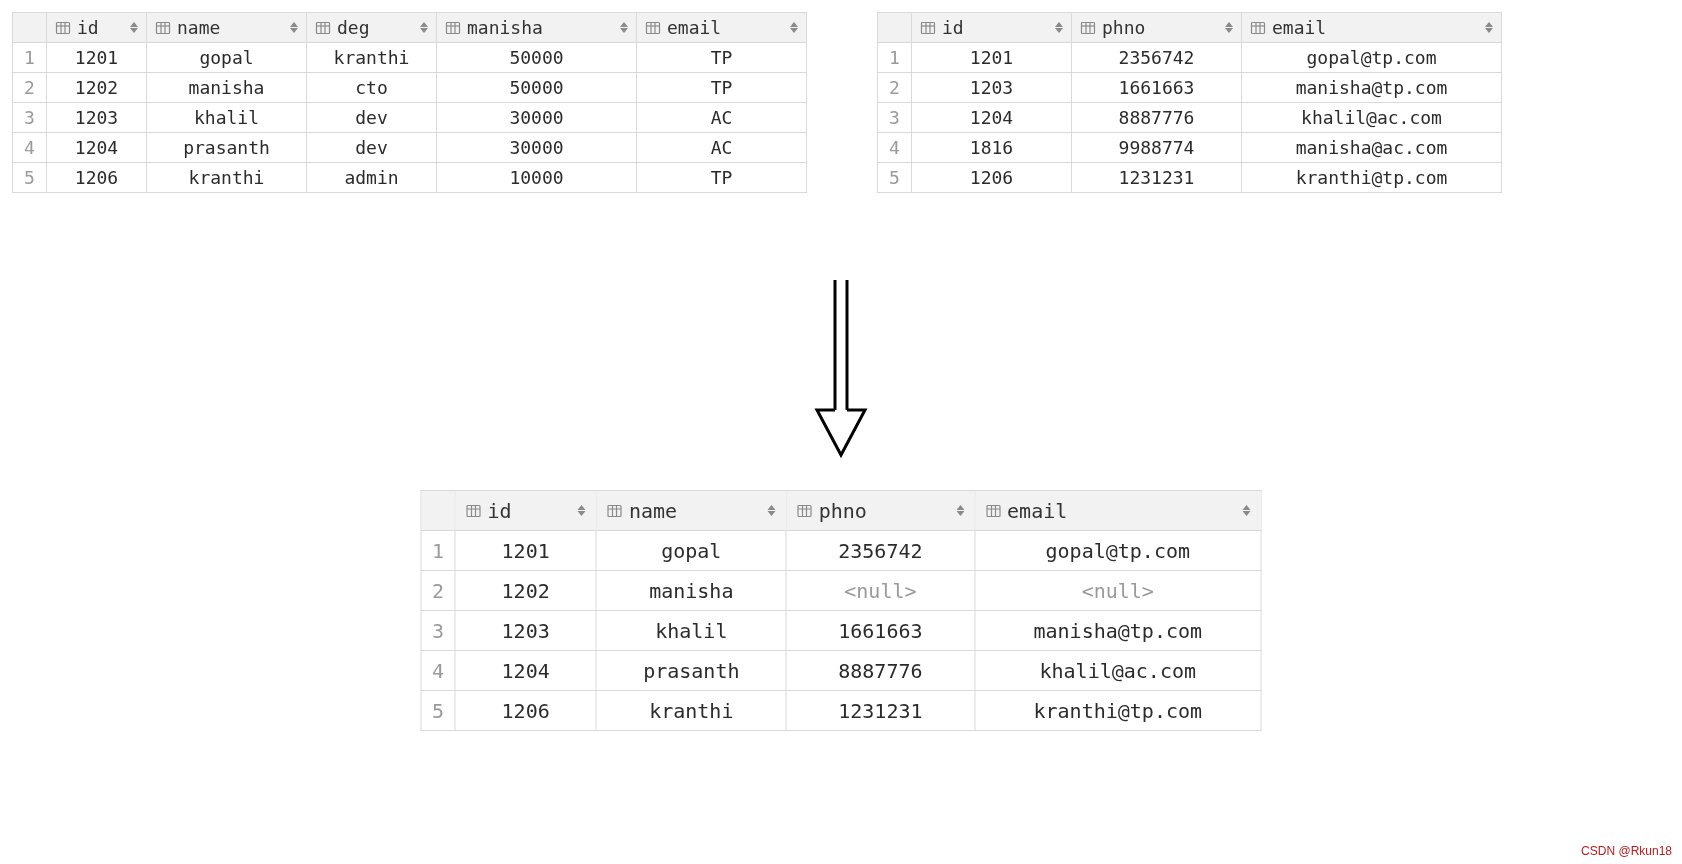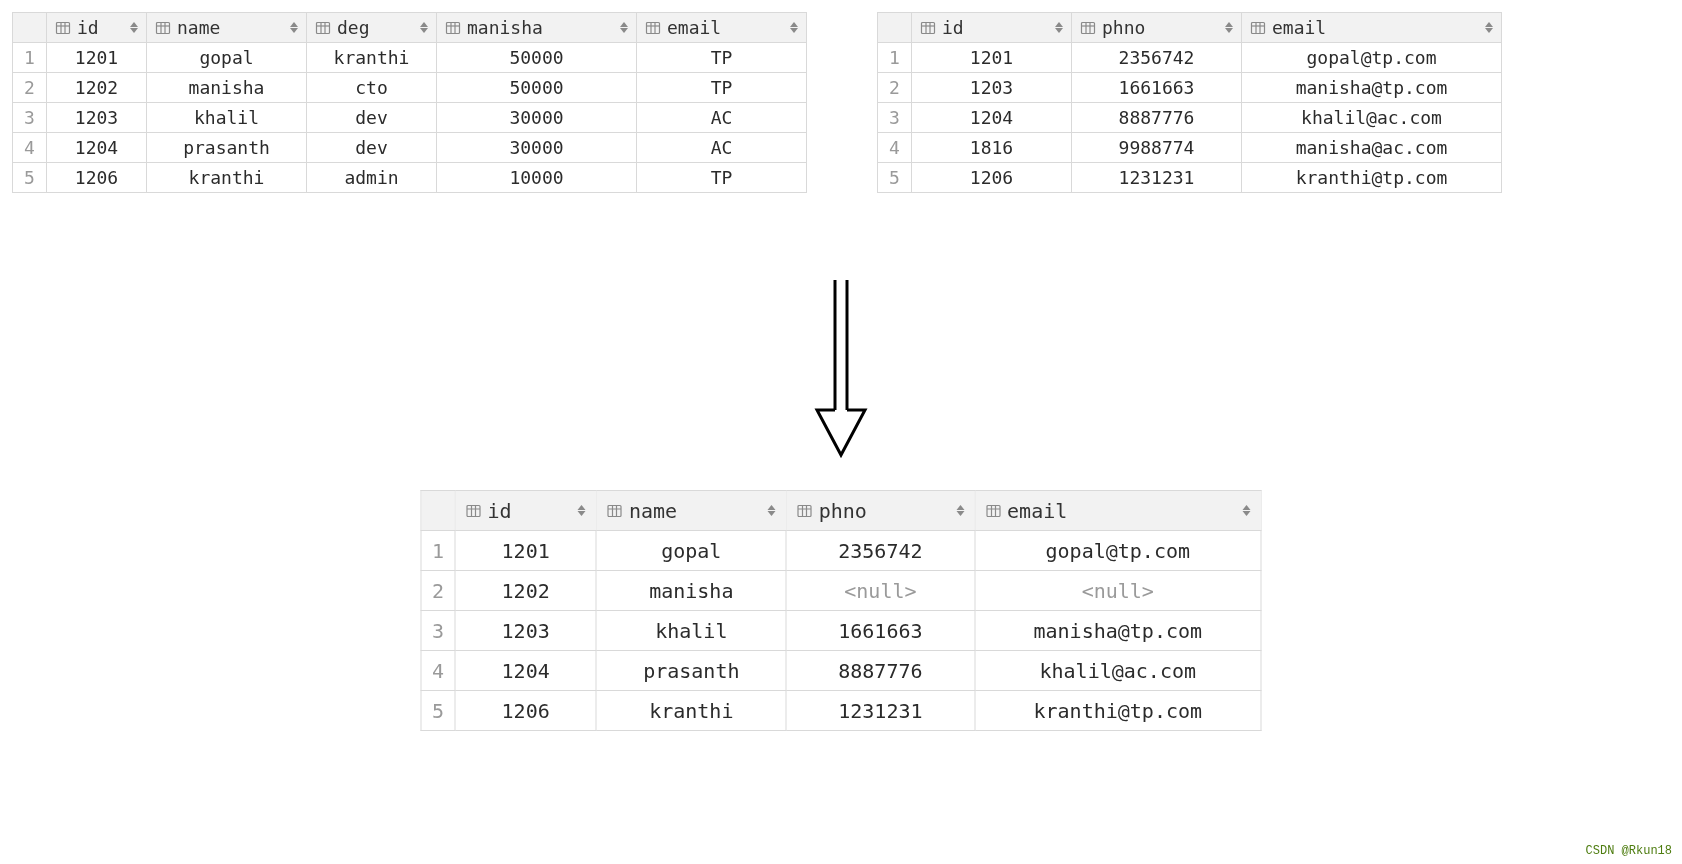--- a/index.html
+++ b/index.html
@@ -90,22 +90,22 @@
     left: 50%;
     top: 280px;
     transform: translateX(-50%);
     color: #000;
   }
   .watermark {
     position: absolute;
     right: 10px;
     bottom: 6px;
     font-size: 12px;
-    color: #4d7c0f;
-    font-family: Liberation Mono, monospace;
+    color: #b91c1c;
+    font-family: Liberation Sans, sans-serif;
   }
   
   .emp-c0 { width: 34px; }
   .emp-c1 { width: 100px; }
   .emp-c2 { width: 160px; }
   .emp-c3 { width: 130px; }
   .emp-c4 { width: 200px; }
   .emp-c5 { width: 170px; }
 
   .con-c0 { width: 34px; }

